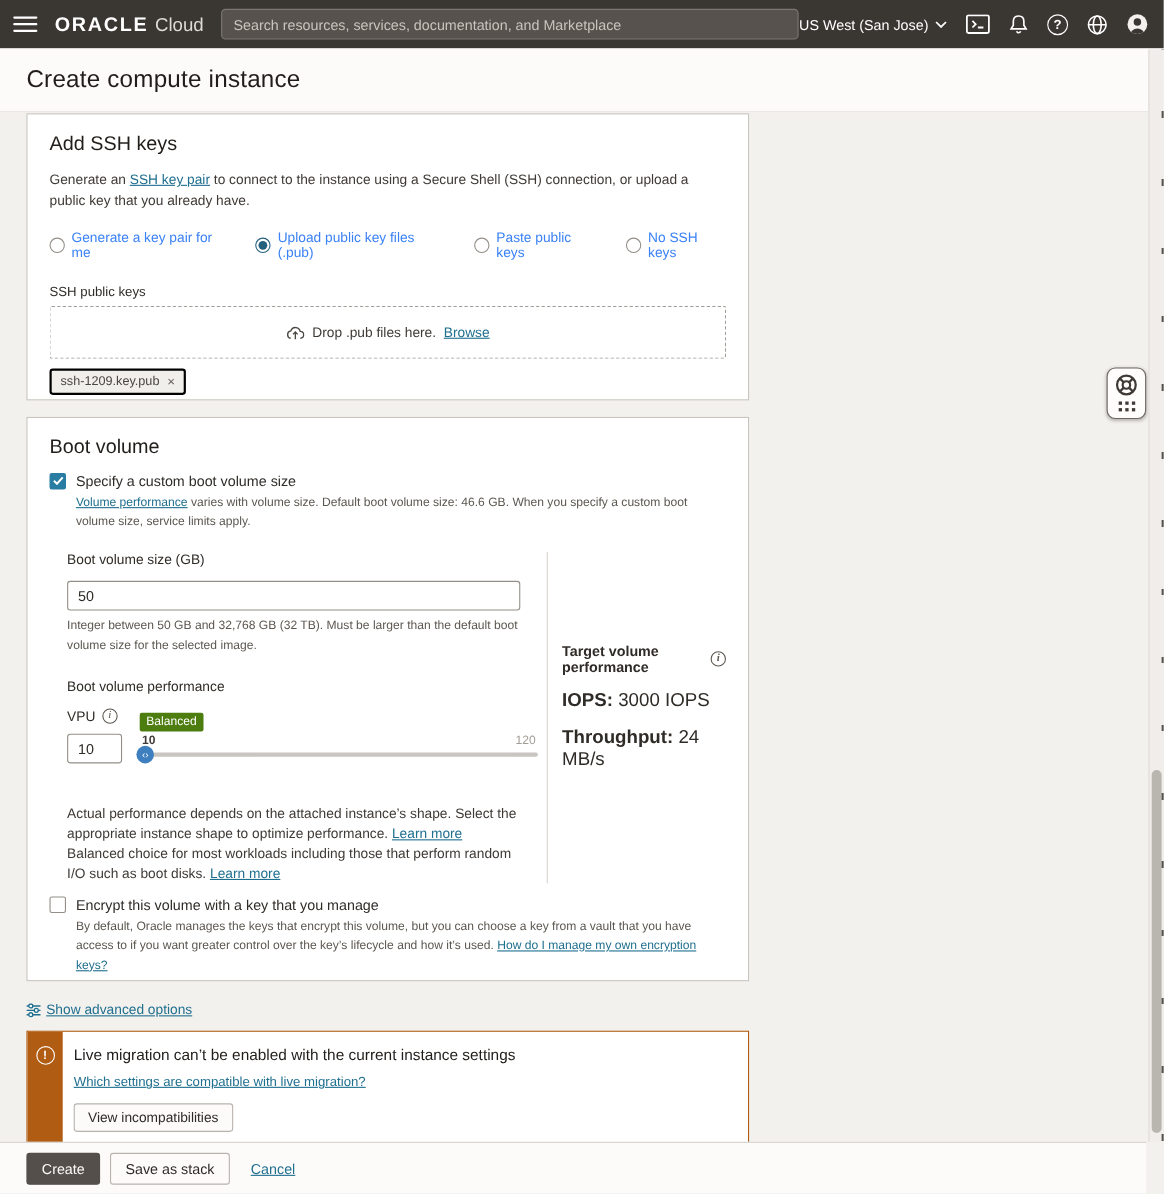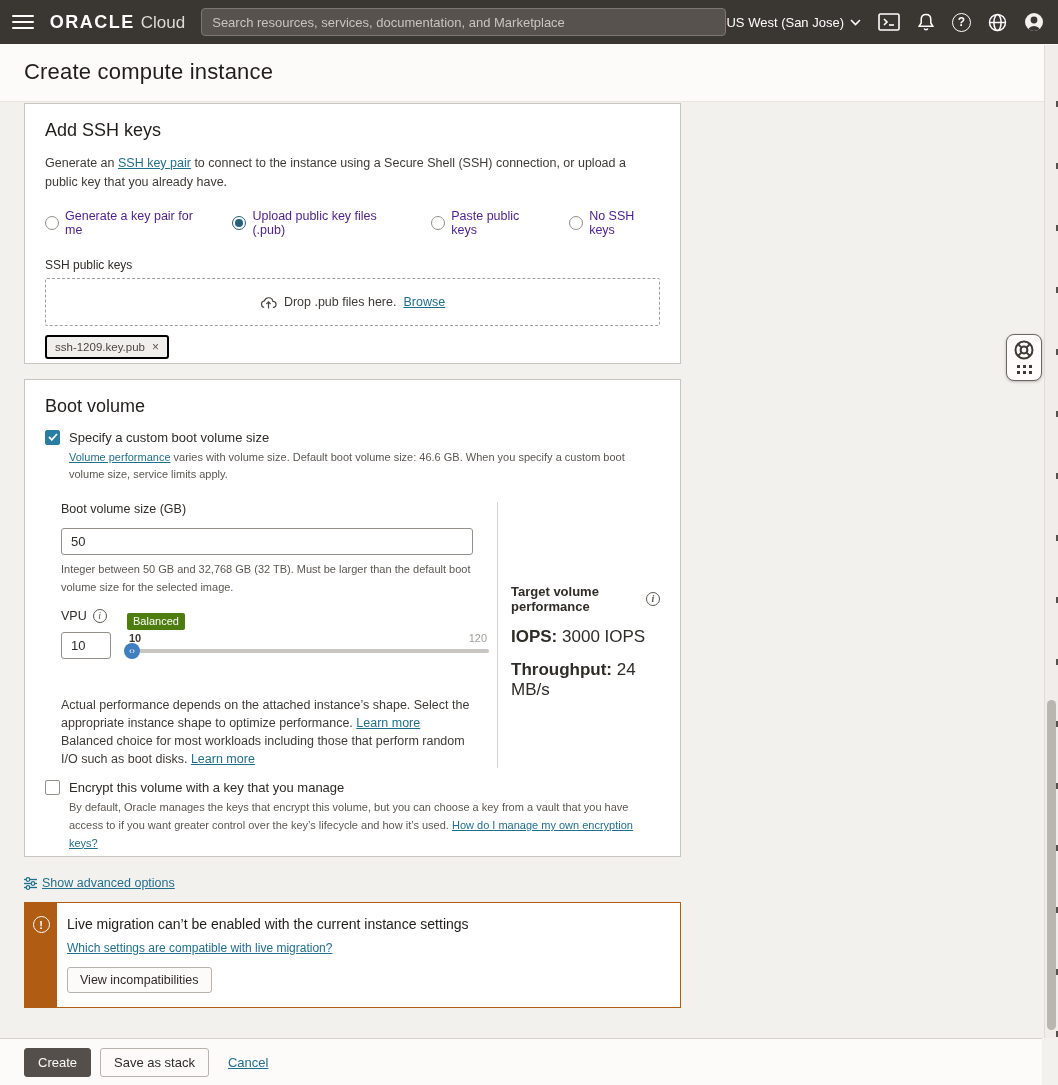--- a/index.html
+++ b/index.html
@@ -28,21 +28,21 @@
   .page-header h1 { font-size:22px; font-weight:400; color:#201d1a; letter-spacing:.2px; }
 
   
   .content { padding:1px 0 0 24px; }
   .card { width:657px; background:#fff; border:1px solid #c8c4be; padding:16px 20px 4px; }
   .card h2 { font-size:18px; font-weight:400; color:#201d1a; margin-bottom:13px; }
   .desc { font-size:12.5px; line-height:1.5; max-width:624px; margin-bottom:17px; color:#3f3a36; }
   a { color:#1f6f8f; text-decoration:underline; cursor:pointer; }
 
   
-  .radio-row { display:flex; align-items:center; gap:25px; margin-bottom:21px; font-size:12.5px; color:#4c1d95; }
+  .radio-row { display:flex; align-items:center; gap:25px; margin-bottom:21px; font-size:12.5px; color:#3b82f6; }
   .radio-item { display:flex; align-items:center; gap:6px; cursor:pointer; }
   .radio-circle { width:14px; height:14px; border:1px solid #948f88; border-radius:50%; background:#fff; flex:none; position:relative; }
   .radio-circle.selected { border:1.5px solid #24617e; }
   .radio-circle.selected::after { content:""; position:absolute; inset:2px; border-radius:50%; background:#24617e; }
 
   .field-label { font-size:12px; color:#2f2b27; margin-bottom:6px; }
   .dropzone { height:48px; border:1px dashed #a29d97; border-radius:2px; display:flex; align-items:center;
     justify-content:center; gap:7px; font-size:12.5px; color:#3f3a36; margin-bottom:9px; background:#fff; }
   .chip { display:inline-flex; align-items:center; gap:7px; background:#f1efec; border:2px solid #000000;
     border-radius:3px; padding:3px 8px; font-size:11.5px; color:#4a4641; }
@@ -235,20 +235,21 @@
         <span>Specify a custom boot volume size</span>
       </div>
       <p class="note"><a>Volume performance</a><span> varies with volume size. Default boot volume size: 46.6 GB. When you specify a custom boot volume size, service limits apply.</span></p>
 
       <div class="columns">
         <div class="col-left">
           <div class="field-label" style="font-size:12.5px;">Boot volume size (GB)</div>
           <input class="input size-input" type="text" value="50" style="">
           <p class="help">Integer between 50 GB and 32,768 GB (32 TB). Must be larger than the default boot volume size for the selected image.</p>
 
+          <div class="perf-label">Boot volume performance</div>
 
           <div class="vpu-row">
             <div class="vpu-col">
               <div class="vpu-label">
                 <span>VPU</span>
                 <span class="info-icon">i</span>
               </div>
               <input class="input vpu-input" type="text" value="10" style="">
             </div>
             <div class="slider-col">

